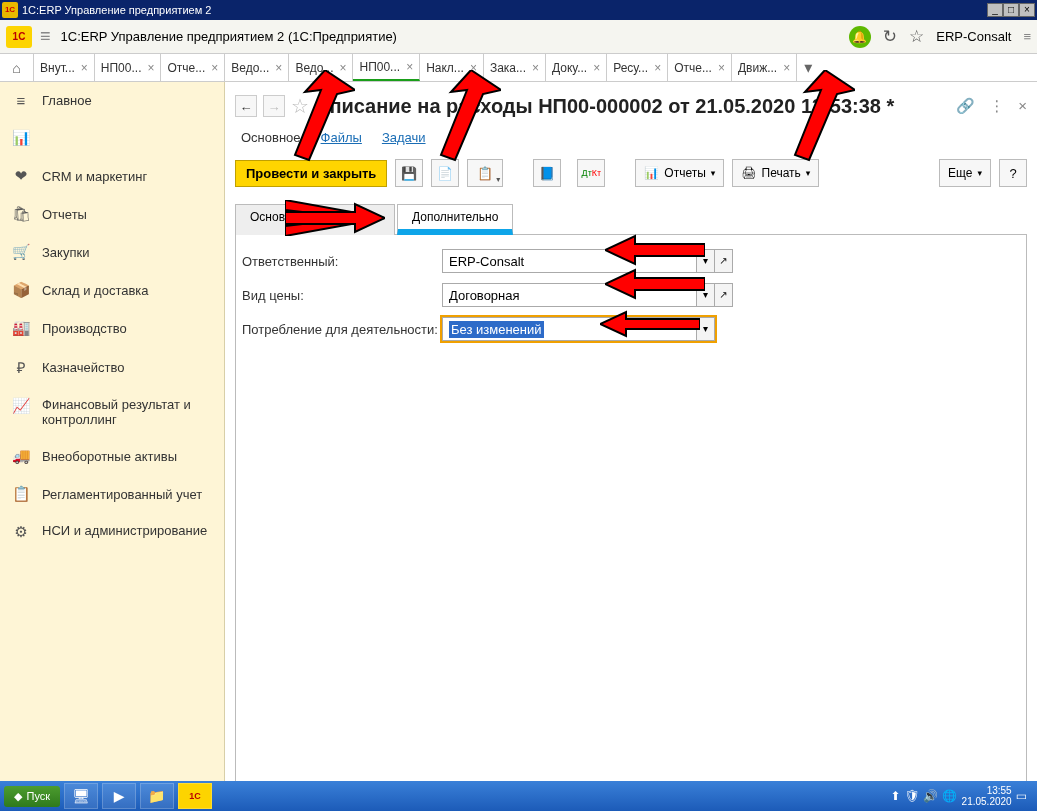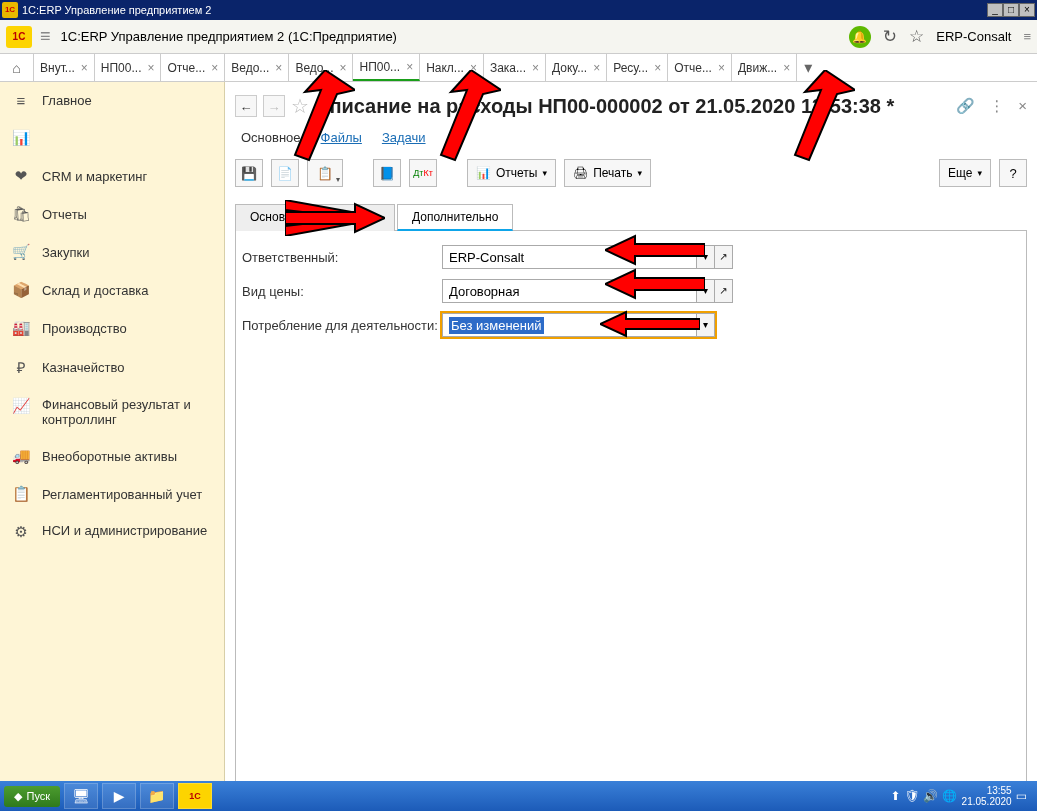--- a/index.html
+++ b/index.html
@@ -52,21 +52,21 @@
 .toolbar { display: flex; align-items: center; gap: 8px; padding-bottom: 12px; }
 .btn-yellow { background: #ffd500; border: 1px solid #c0a000; padding: 5px 10px; font-size: 13px; font-weight: bold; cursor: pointer; }
 .btn-tb { width: 28px; height: 28px; border: 1px solid #bbb; background: #f7f7f7; display: flex; align-items: center; justify-content: center; font-size: 13px; }
 .btn-tb.wdrop { width: 36px; position: relative; }
 .btn-tb.wdrop::after { content: "▾"; font-size: 8px; position: absolute; right: 2px; bottom: 2px; color: #555; }
 .btn-label { height: 28px; border: 1px solid #bbb; background: #f7f7f7; display: flex; align-items: center; padding: 0 8px; gap: 5px; font-size: 12px; }
 .toolbar .spacer { flex: 1; }
 
 .form-tabs { display: flex; border-bottom: 1px solid #bbb; margin-top: 4px; }
 .form-tab { padding: 5px 14px; border: 1px solid #bbb; border-bottom: none; background: #eee; font-size: 12px; margin-right: 2px; position: relative; top: 1px; }
-.form-tab.active { background: #fff; border-bottom: 2px solid #0ea5e9; }
+.form-tab.active { background: #fff; border-bottom: 6px solid #0ea5e9; }
 
 .form-body { border: 1px solid #bbb; border-top: none; padding: 14px 6px; flex: 1; }
 .frow { display: flex; align-items: center; margin-bottom: 10px; font-size: 13px; }
 .frow label { width: 200px; color: #333; }
 .frow .inputgrp { display: flex; }
 .frow .inp { width: 255px; height: 24px; border: 1px solid #aaa; padding: 0 6px; font-size: 13px; display: flex; align-items: center; background: #fff; }
 .frow .inp.sel { background: #fff; }
 .frow .inp.sel span { background: #2d6bc8; color: #fff; padding: 1px 2px; }
 .frow .drop { width: 18px; height: 24px; border: 1px solid #aaa; border-left: none; background: #f4f4f4; text-align: center; font-size: 10px; line-height: 22px; }
 .frow .open { width: 18px; height: 24px; border: 1px solid #aaa; border-left: none; background: #f4f4f4; text-align: center; font-size: 10px; line-height: 22px; }
@@ -229,26 +229,27 @@
       </div>
     </div>
 
     <div class="sublinks">
       <span>Основное</span>
       <a>Файлы</a>
       <a>Задачи</a>
     </div>
 
     <div class="toolbar">
+      <button class="btn-yellow">Провести и закрыть</button>
       <div class="btn-tb">💾</div>
       <div class="btn-tb">📄</div>
       <div class="btn-tb wdrop">📋</div>
       <div style="width:14px"></div>
       <div class="btn-tb">📘</div>
-      <div class="btn-tb" style="font-size:9px;line-height:10px;">
+      <div class="btn-tb" style="font-size:9px;line-height:10px;margin-left:8px;">
           <span style="color:green">Дт</span>
           <span style="color:red">Кт</span>
         </div>
       <div style="width:14px"></div>
       <div class="btn-label">
           <span>📊</span>
           <span>Отчеты</span>
           <span style="font-size:9px">▾</span>
         </div>
       <div class="btn-label">

